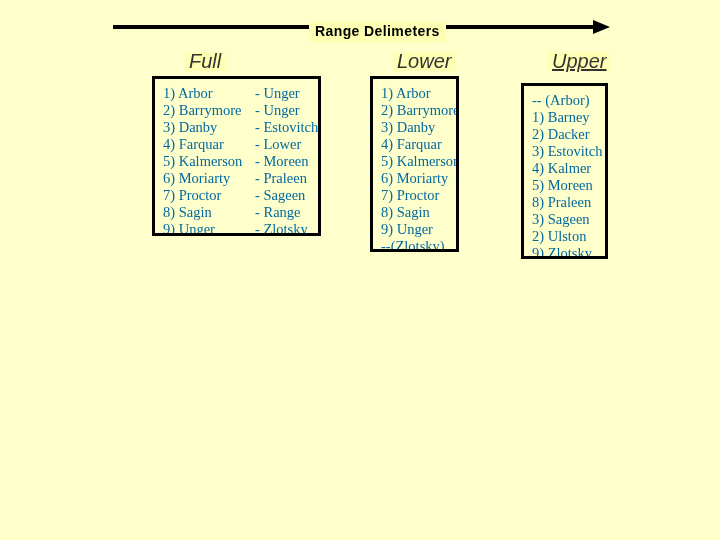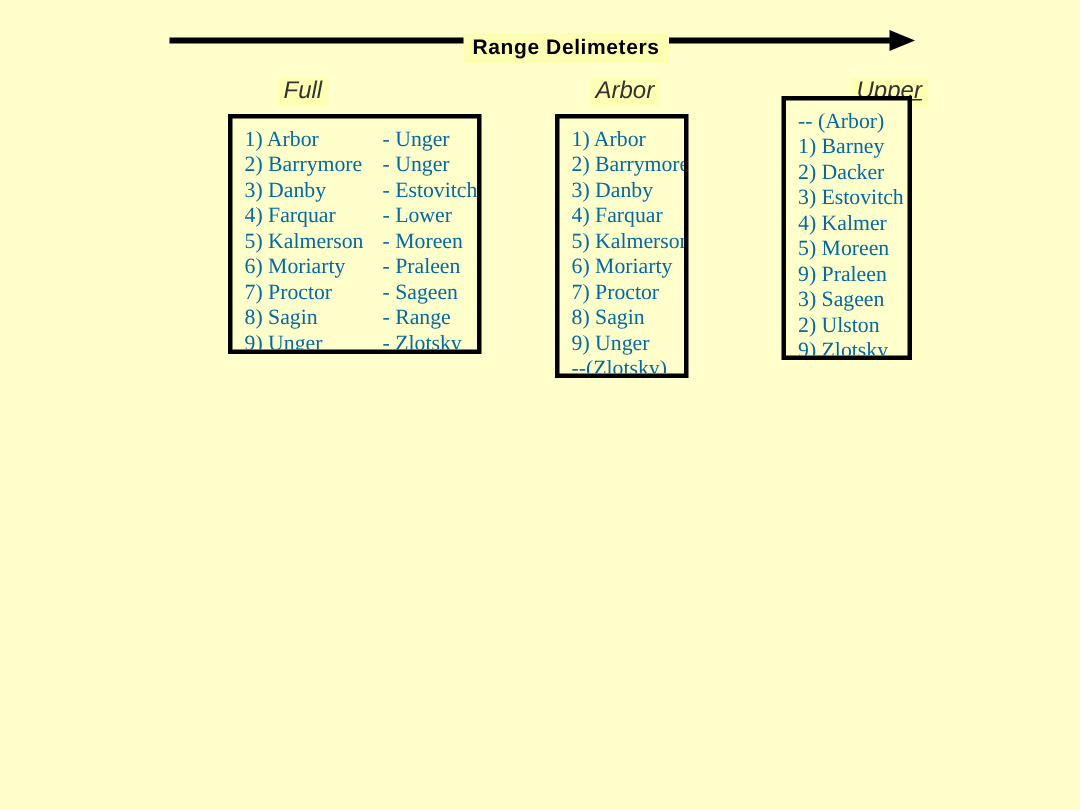--- a/index.html
+++ b/index.html
@@ -63,47 +63,47 @@
     color: #000000;
     white-space: nowrap;
     line-height: 15px;
   }
 
   
   .col-head {
     position: absolute;
     top: 52px;
     font-family: "Liberation Sans", sans-serif;
-    font-size: 16px;
+    font-size: 20px;
     font-style: italic;
     color: #333333;
     background: #ffffb3;
     padding: 1px 4px 2px 4px;
     white-space: nowrap;
     line-height: 16px;
   }
   .head-full  { left: 185px; }
   .head-lower { left: 393px; }
-  .head-upper { left: 567px; text-decoration: underline; }
+  .head-upper { left: 548px; text-decoration: underline; }
 
   
   .box {
     position: absolute;
     border: 3px solid #000000;
     background: #ffffcc;
     box-sizing: border-box;
     font-family: "Liberation Serif", serif;
     font-size: 14.5px;
     color: #0369a1;
     overflow: hidden;
   }
 
   #box-full  { left: 152px; top: 76px; width: 169px; height: 160px; }
   #box-lower { left: 370px; top: 76px; width:  89px; height: 176px; }
-  #box-upper { left: 521px; top: 64px; width:  87px; height: 176px; font-family: Liberation Serif, serif; }
+  #box-upper { left: 521px; top: 83px; width:  87px; height: 176px; font-family: Liberation Serif, serif; }
 
   .box-inner {
     padding: 6px 0 0 8px;
   }
 
   .row {
     display: flex;
     height: 17px;
     line-height: 17px;
     white-space: nowrap;
@@ -127,21 +127,21 @@
 <div id="slide">
 
   <div class="arrow-wrap">
     <div class="arrow-shaft"></div>
     <div class="arrow-head"></div>
   </div>
 
   <div class="slide-title">Range Delimeters</div>
 
   <div class="col-head head-full">Full</div>
-  <div class="col-head head-lower">Arbor</div>
+  <div class="col-head head-lower">Lower</div>
   <div class="col-head head-upper">Upper</div>
 
   <div class="box" id="box-full">
     <div class="box-inner" id="full-rows">
         <div class="row">
           <span class="cell-left">1) Arbor</span>
           <span class="cell-right">- Unger</span>
         </div>
         <div class="row">
           <span class="cell-left">2) Barrymore</span>
@@ -194,20 +194,20 @@
   </div>
 
   <div class="box" id="box-upper">
     <div class="box-inner" id="upper-rows">
         <div class="row-single">-- (Arbor)</div>
         <div class="row-single">1) Barney</div>
         <div class="row-single">2) Dacker</div>
         <div class="row-single">3) Estovitch</div>
         <div class="row-single">4) Kalmer</div>
         <div class="row-single">5) Moreen</div>
-        <div class="row-single">9) Praleen</div>
+        <div class="row-single">8) Praleen</div>
         <div class="row-single">3) Sageen</div>
         <div class="row-single">2) Ulston</div>
         <div class="row-single">9) Zlotsky</div>
       </div>
   </div>
 
 </div>
 
 </body></html>

